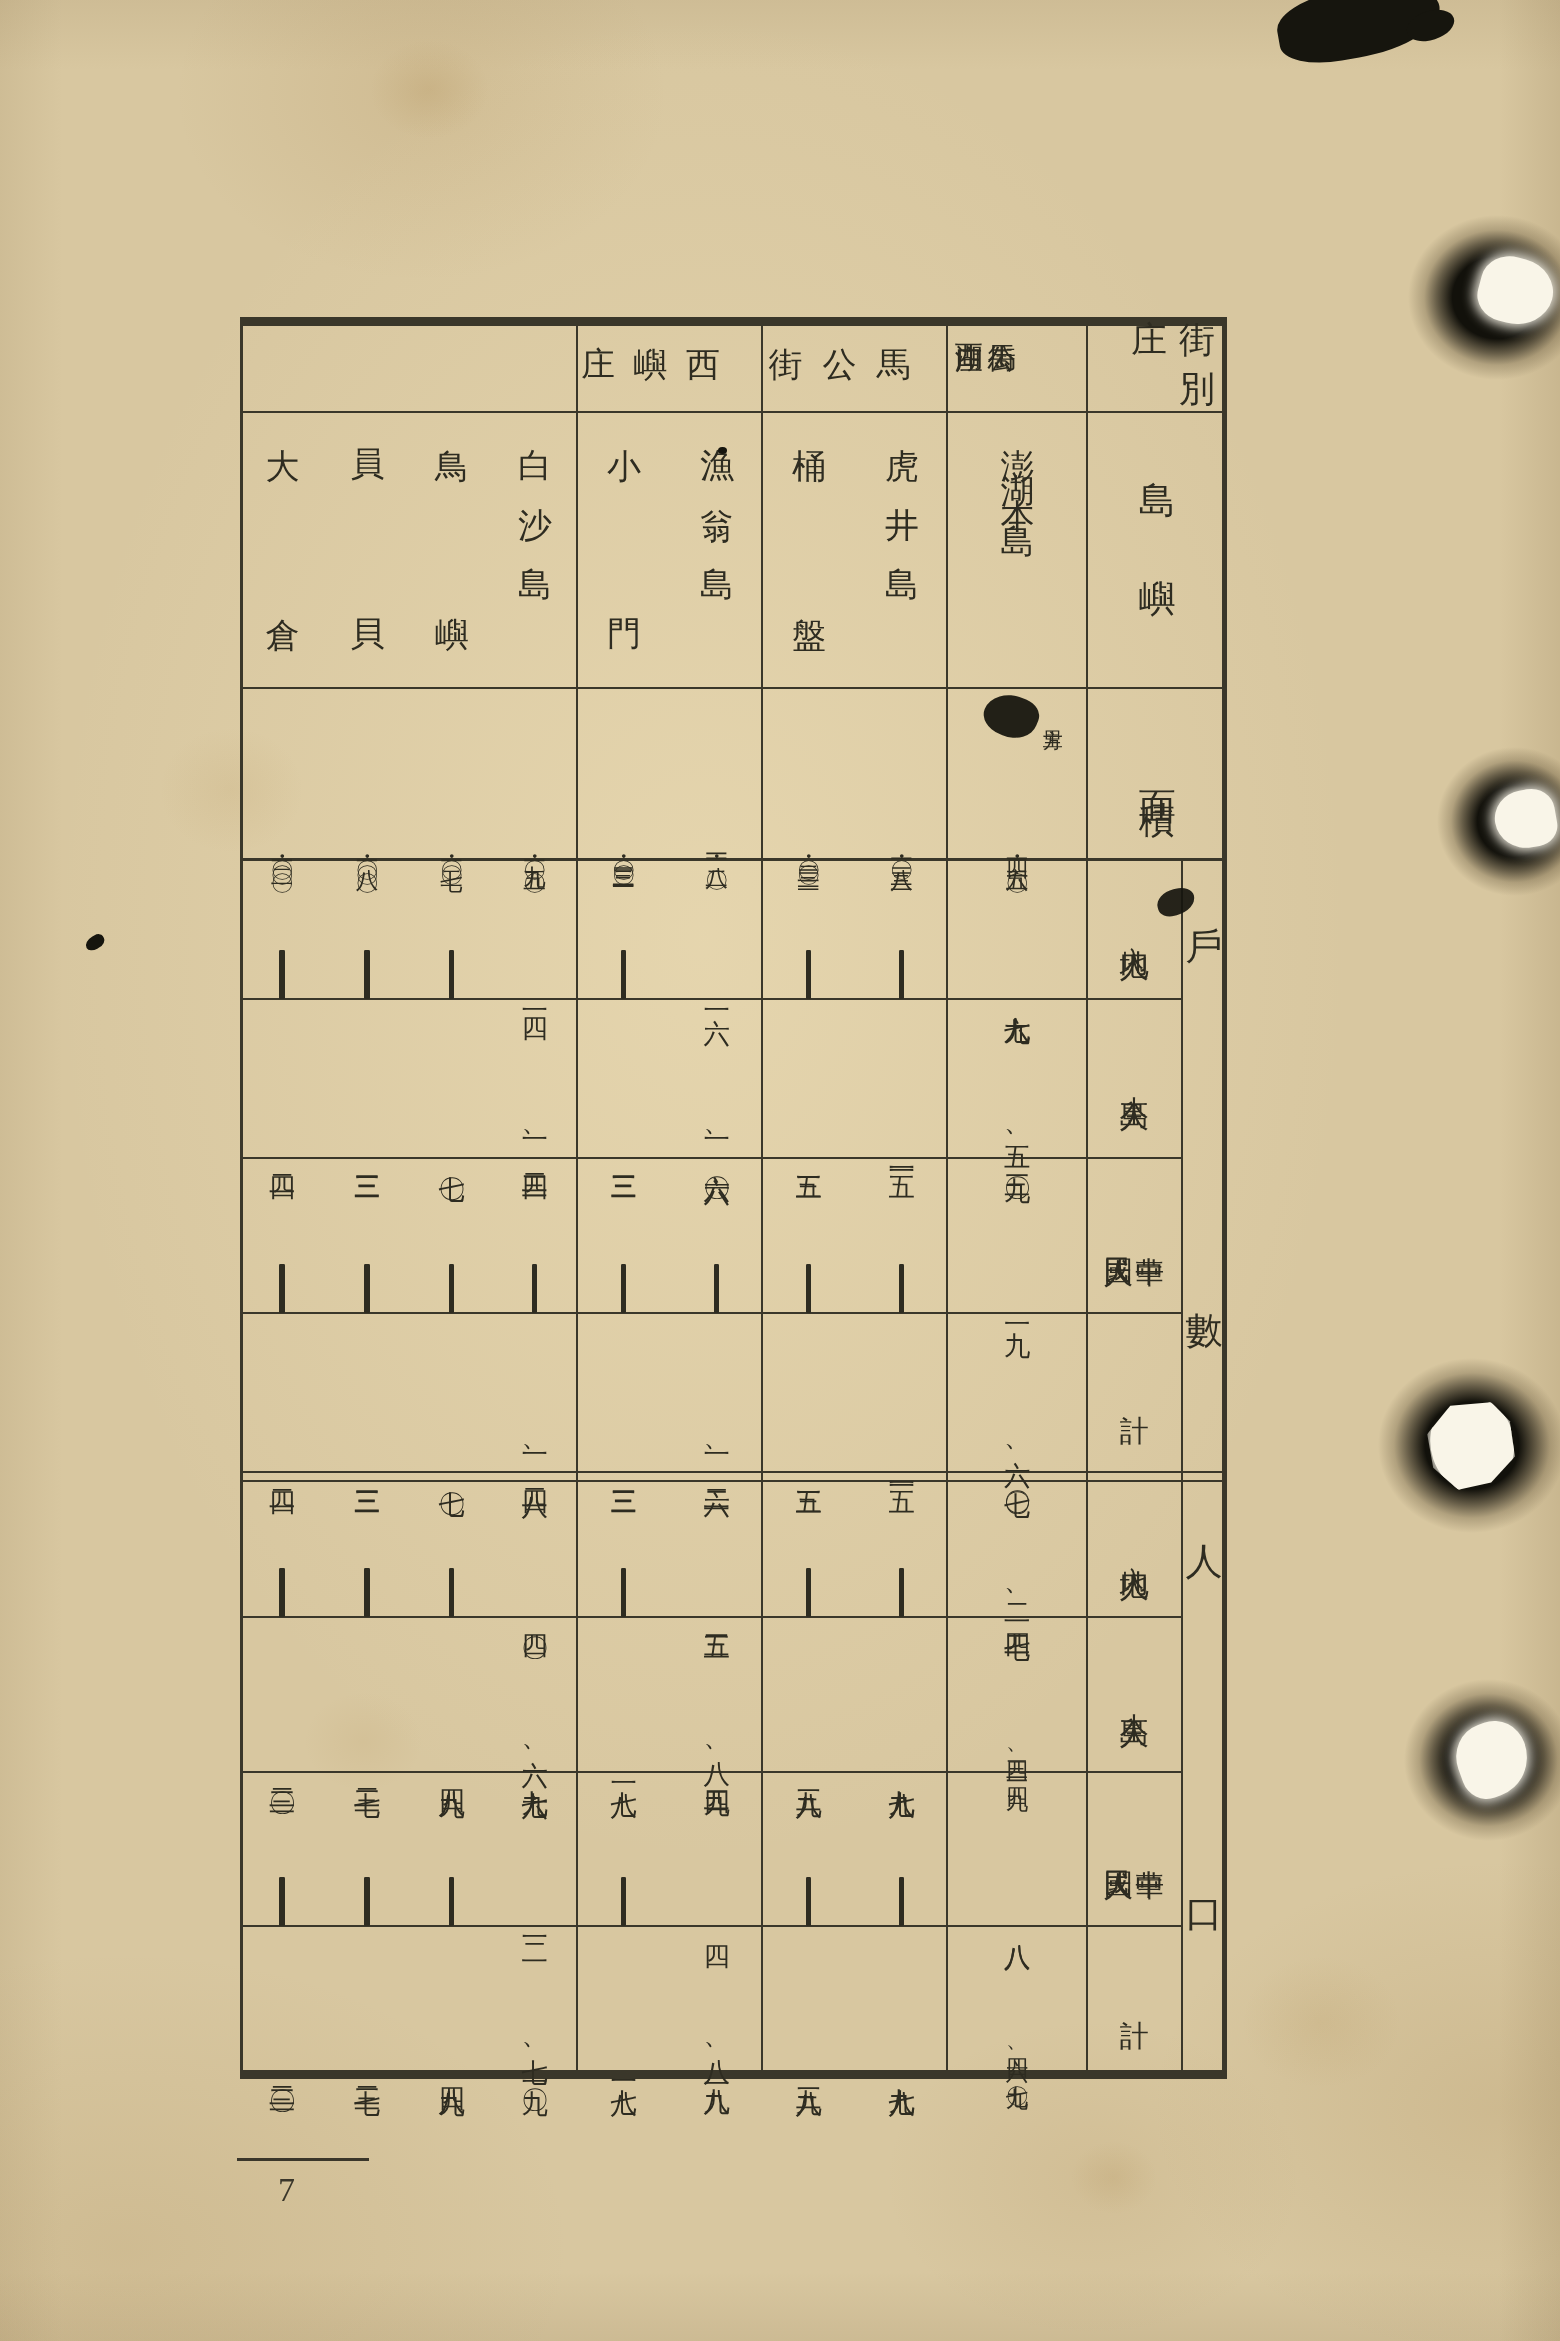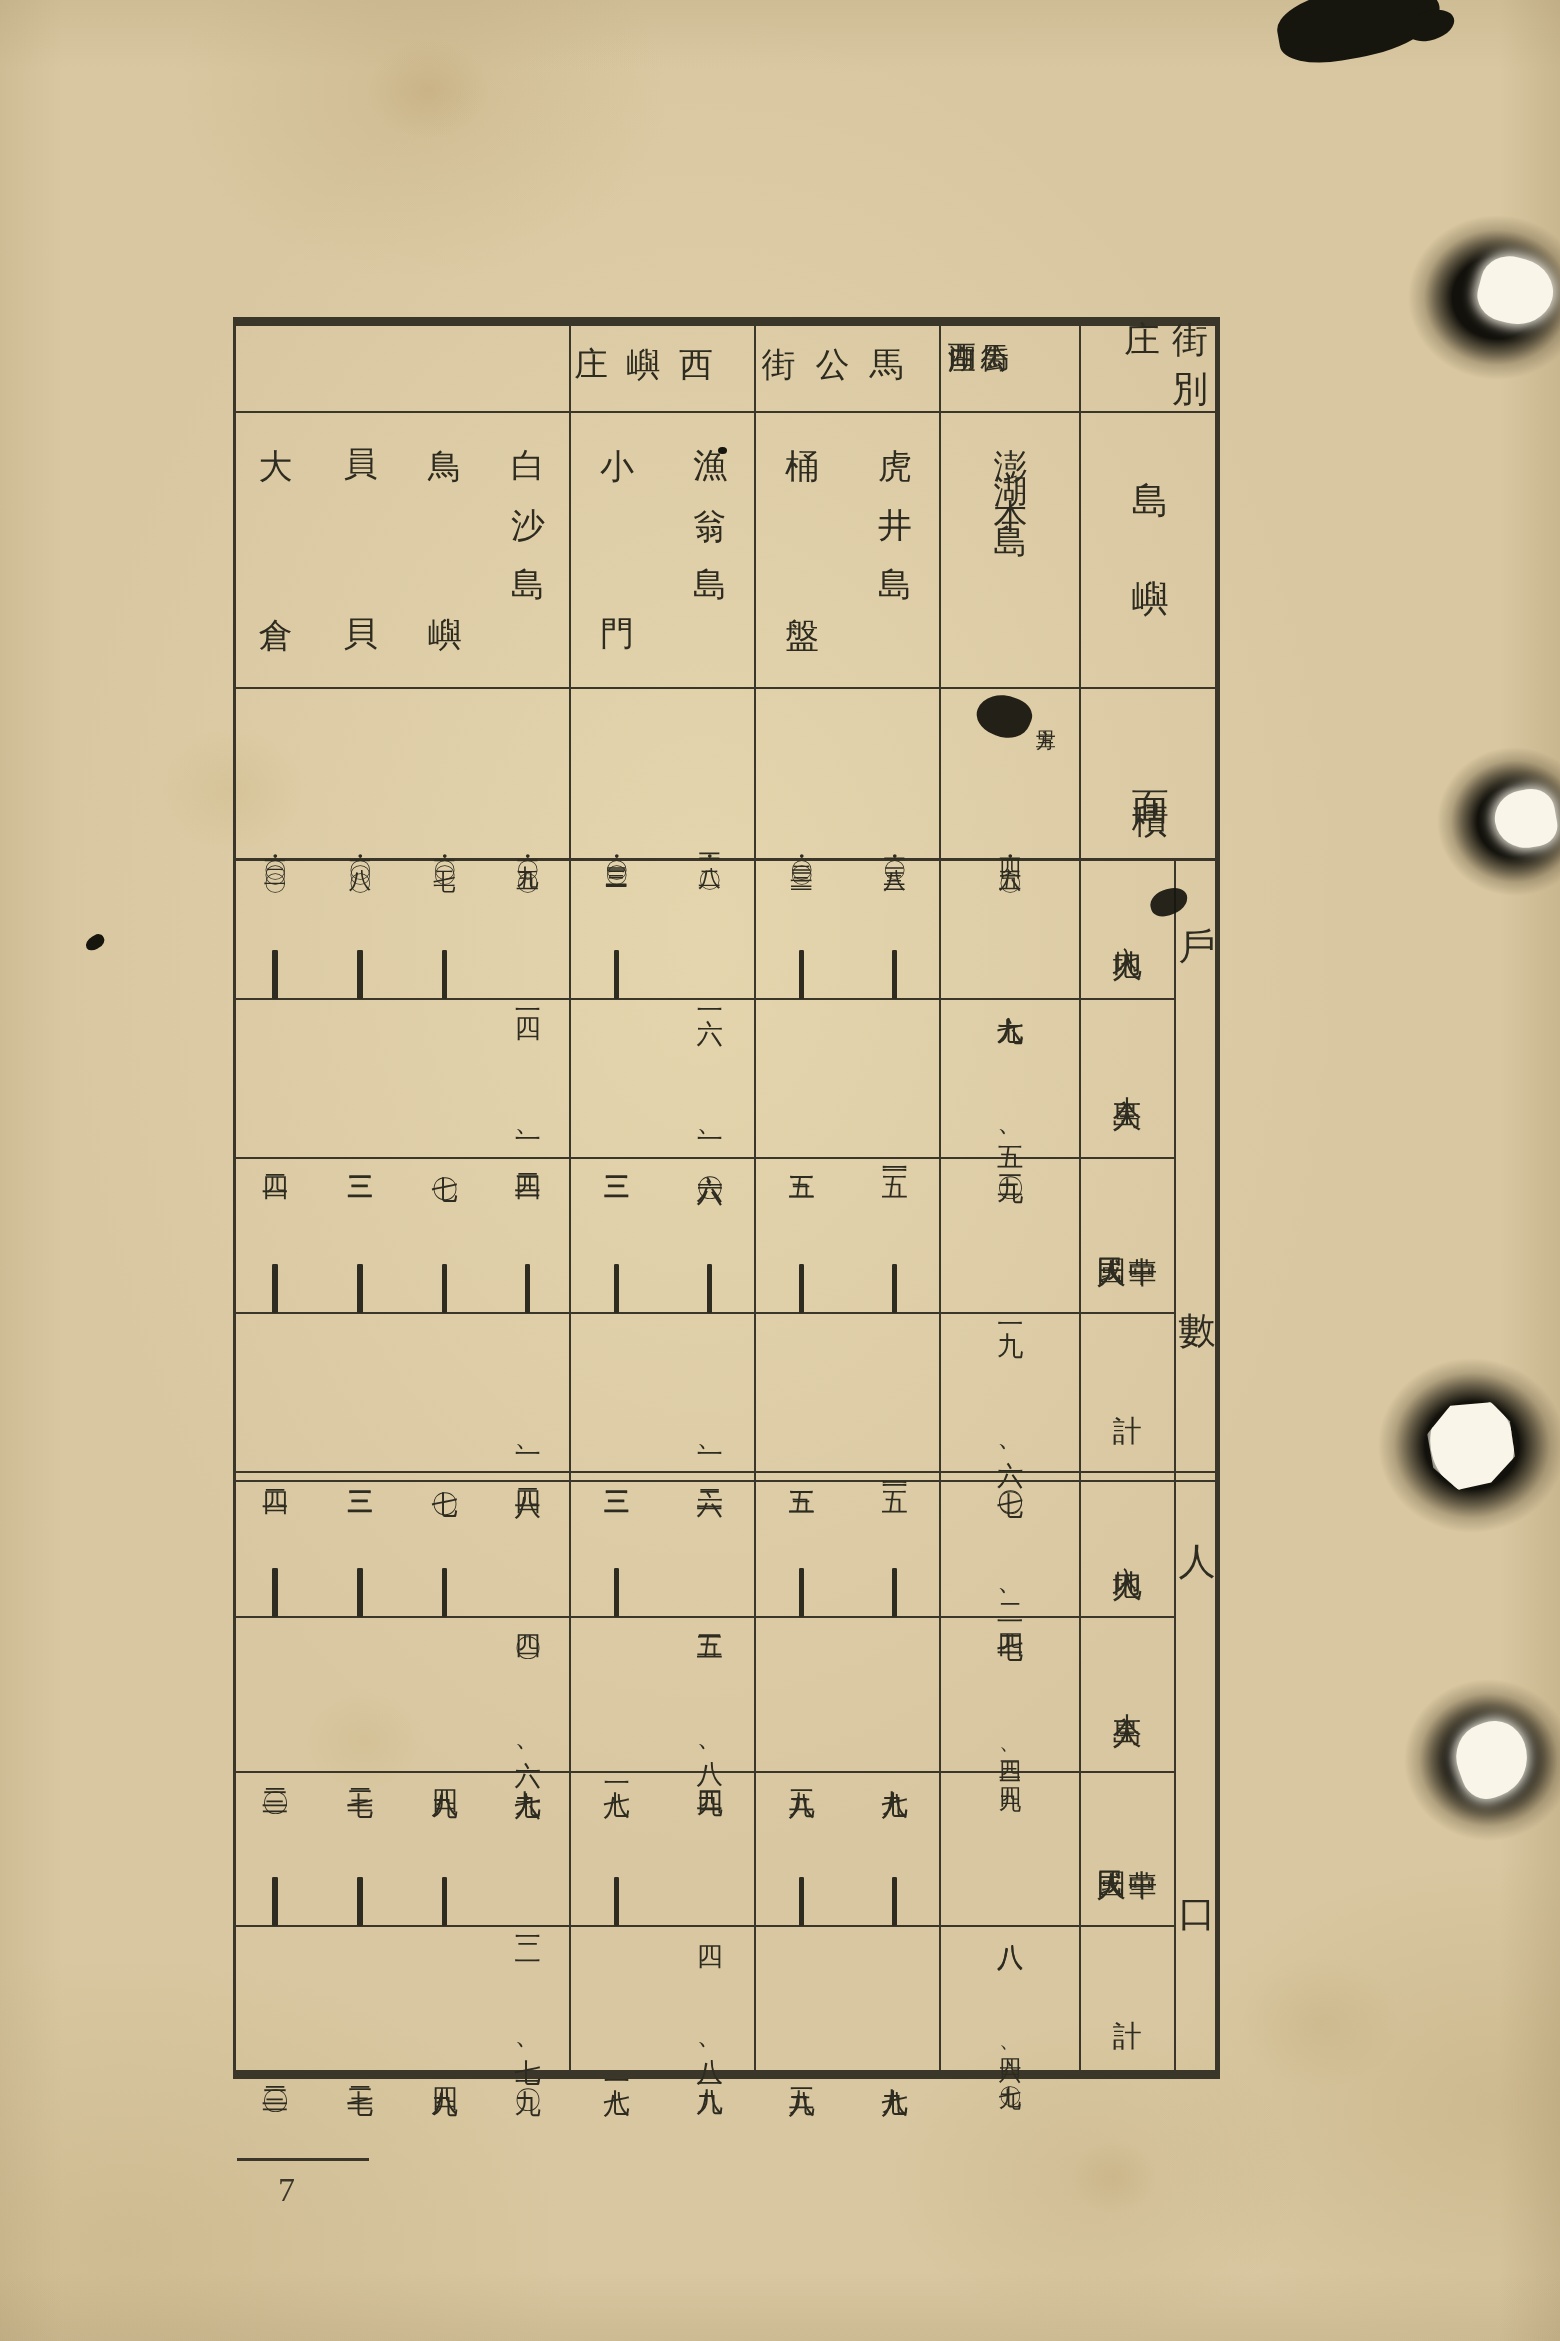--- a/index.html
+++ b/index.html
@@ -18,21 +18,21 @@
       radial-gradient(595px 396px at 8% 96%, rgba(150,115,60,.14), rgba(0,0,0,0) 75%),
       radial-gradient(463px 330px at 96% 90%, rgba(150,115,60,.16), rgba(0,0,0,0) 75%),
       radial-gradient(330px 251px at 27% 4%, rgba(150,110,55,.12), rgba(0,0,0,0) 75%),
       radial-gradient(278px 211px at 70% 93%, rgba(150,110,55,.10), rgba(0,0,0,0) 75%),
       linear-gradient(90deg, rgba(120,95,55,.10) 0%, rgba(0,0,0,0) 4%, rgba(0,0,0,0) 96%, rgba(120,95,55,.16) 100%),
       linear-gradient(0deg, rgba(120,95,55,.12) 0%, rgba(0,0,0,0) 3%, rgba(0,0,0,0) 97%, rgba(120,95,55,.10) 100%);
   }
   .stain{position:absolute;border-radius:50%;pointer-events:none;}
 
   
-  .table{position:absolute;left:233px;top:317px;width:987px;height:1502px;}
+  .table{position:absolute;left:240px;top:317px;width:987px;height:1502px;}
   .hl,.vl{position:absolute;background:var(--rule);}
   .cell{position:absolute;display:flex;justify-content:center;}
   .top{align-items:flex-start;padding-top:9.3px;}
   .mid{align-items:center;}
   .bot{align-items:flex-end;padding-bottom:14.5px;}
   .hcell{position:absolute;display:flex;align-items:center;justify-content:center;}
   .vtext{writing-mode:vertical-rl;text-orientation:upright;line-height:1.12;white-space:pre;}
   .name{font-size:34px;}
   .num{font-size:26.4px;letter-spacing:1.3px;}
   .num.sm{font-size:22.5px;}

